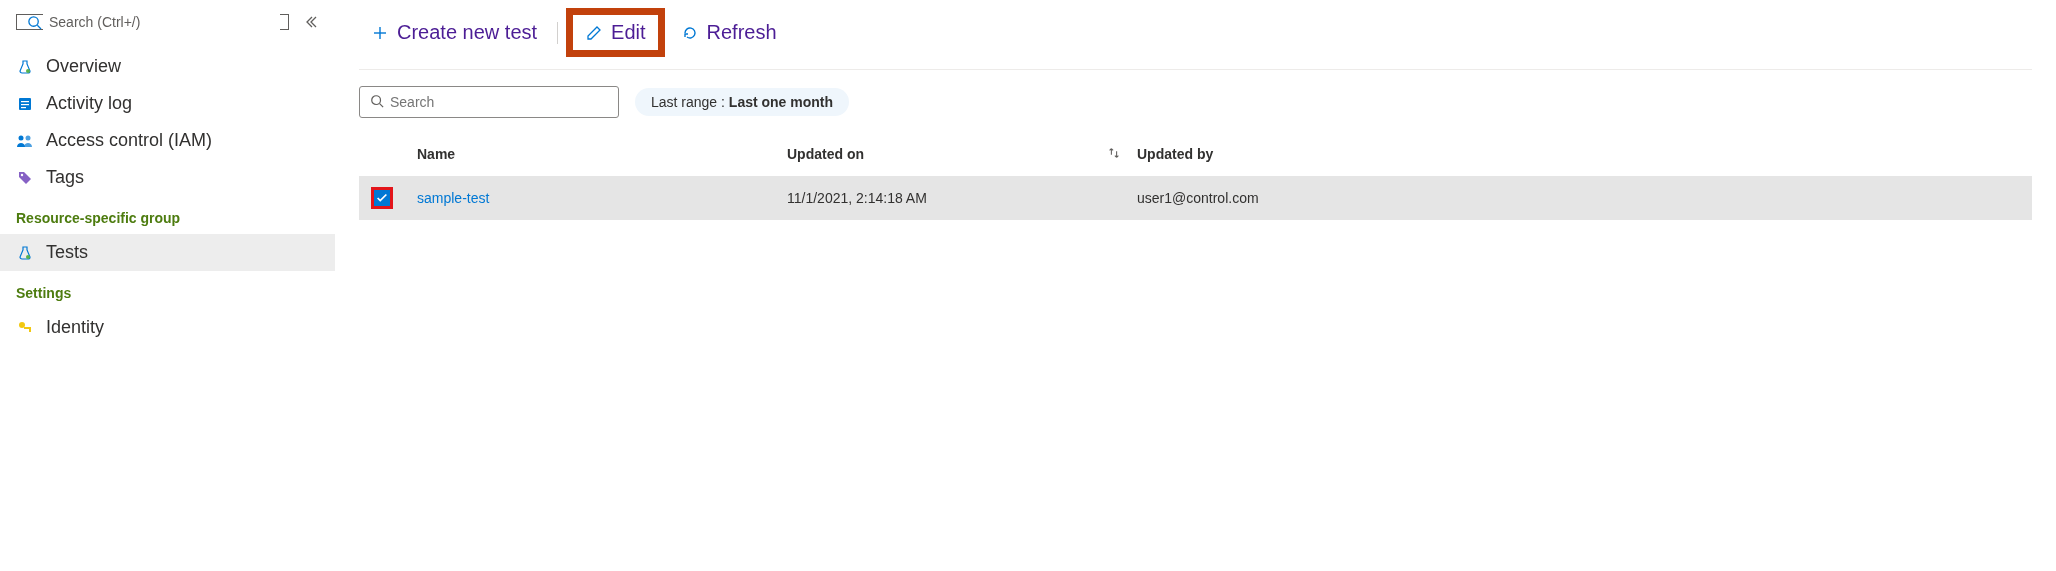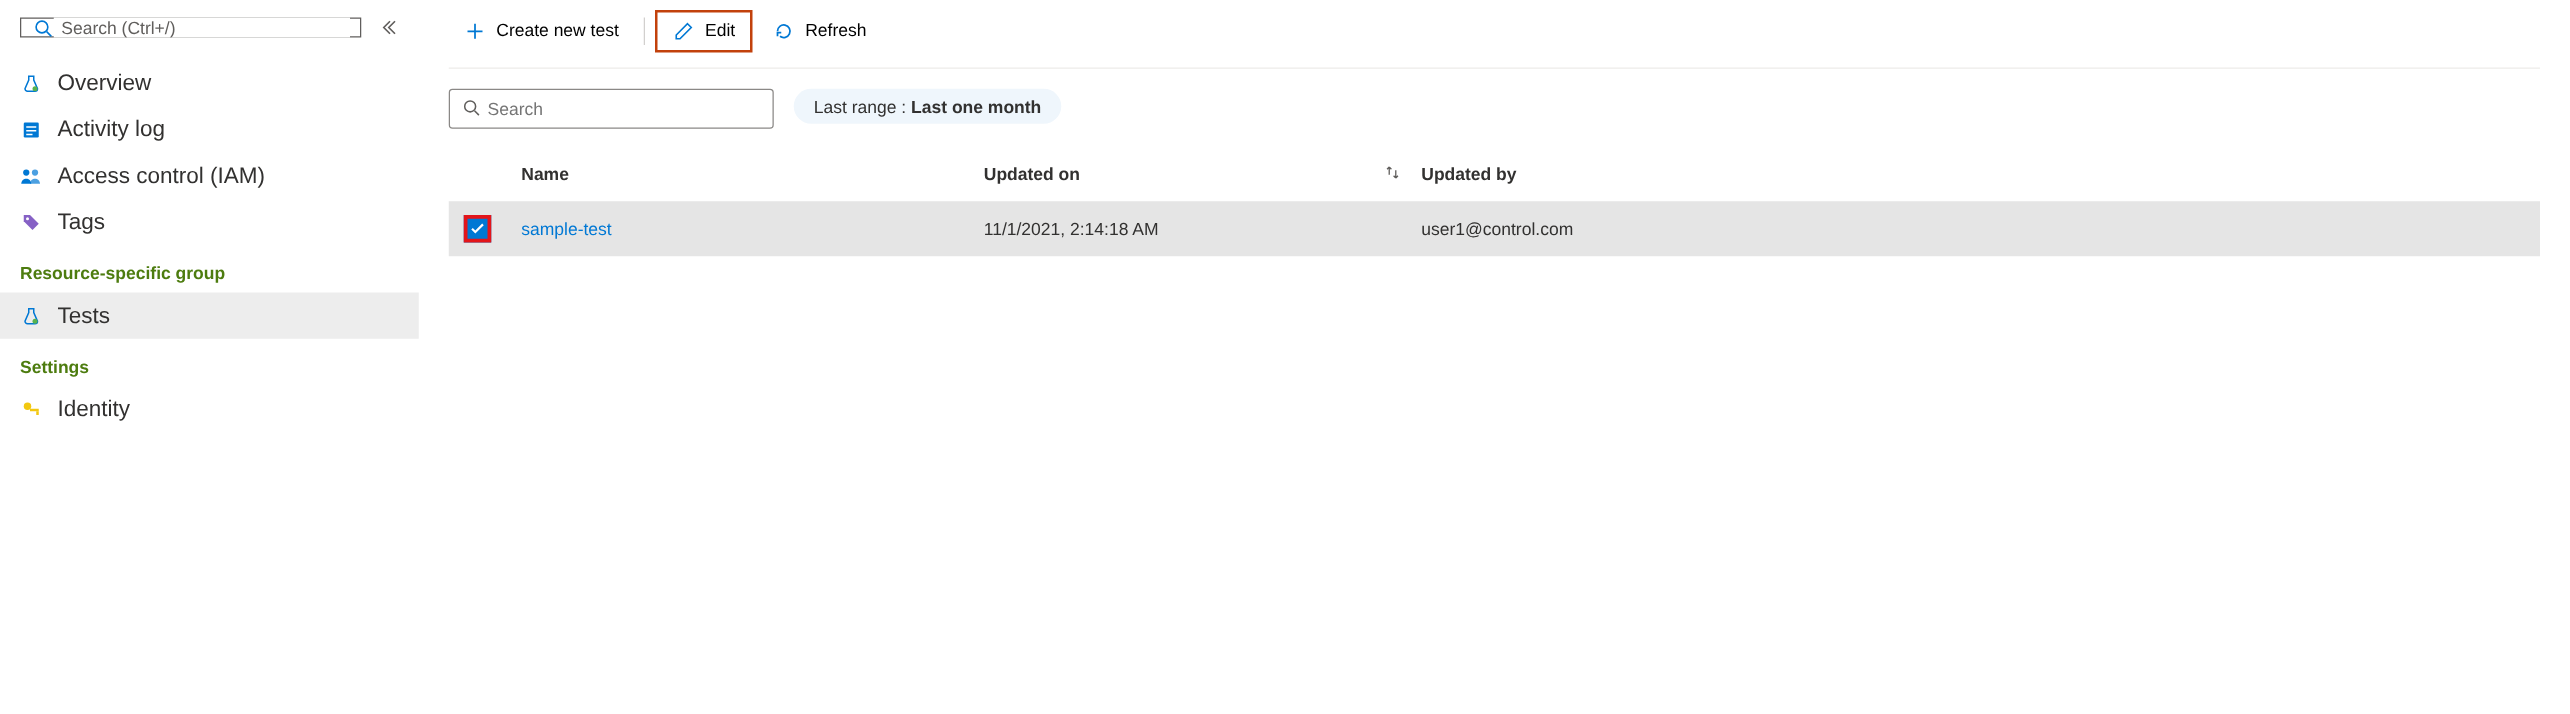--- a/index.html
+++ b/index.html
@@ -70,35 +70,35 @@
     .toolbar {
       display: flex;
       align-items: center;
       gap: 4px;
       padding-bottom: 12px;
       border-bottom: 1px solid #edebe9;
       margin-bottom: 16px;
     }
     .tb-btn {
       display: flex;
-      align-items: flex-start;
+      align-items: center;
       gap: 8px;
       padding: 6px 12px;
       cursor: pointer;
-      font-size: 14px;
-      color: #000000;
+      font-size: 20px;
+      color: #4c1d95;
       background: transparent;
       border: none;
     }
     .tb-btn .tb-icon { color: #0078d4; width: 18px; height: 18px; display:flex;align-items:center;justify-content:center;}
     .tb-divider { width: 1px; height: 22px; background: #d2d0ce; margin: 0 4px; }
-    .highlight-box { border: 2px solid #c2410c; }
+    .highlight-box { border: 7px solid #c2410c; }
     .filter-row {
       display: flex;
-      align-items: flex-start;
+      align-items: center;
       gap: 16px;
       margin-bottom: 14px;
     }
     .filter-search {
       display: flex;
       align-items: center;
       border: 1px solid #8a8886;
       border-radius: 3px;
       height: 32px;
       width: 260px;

